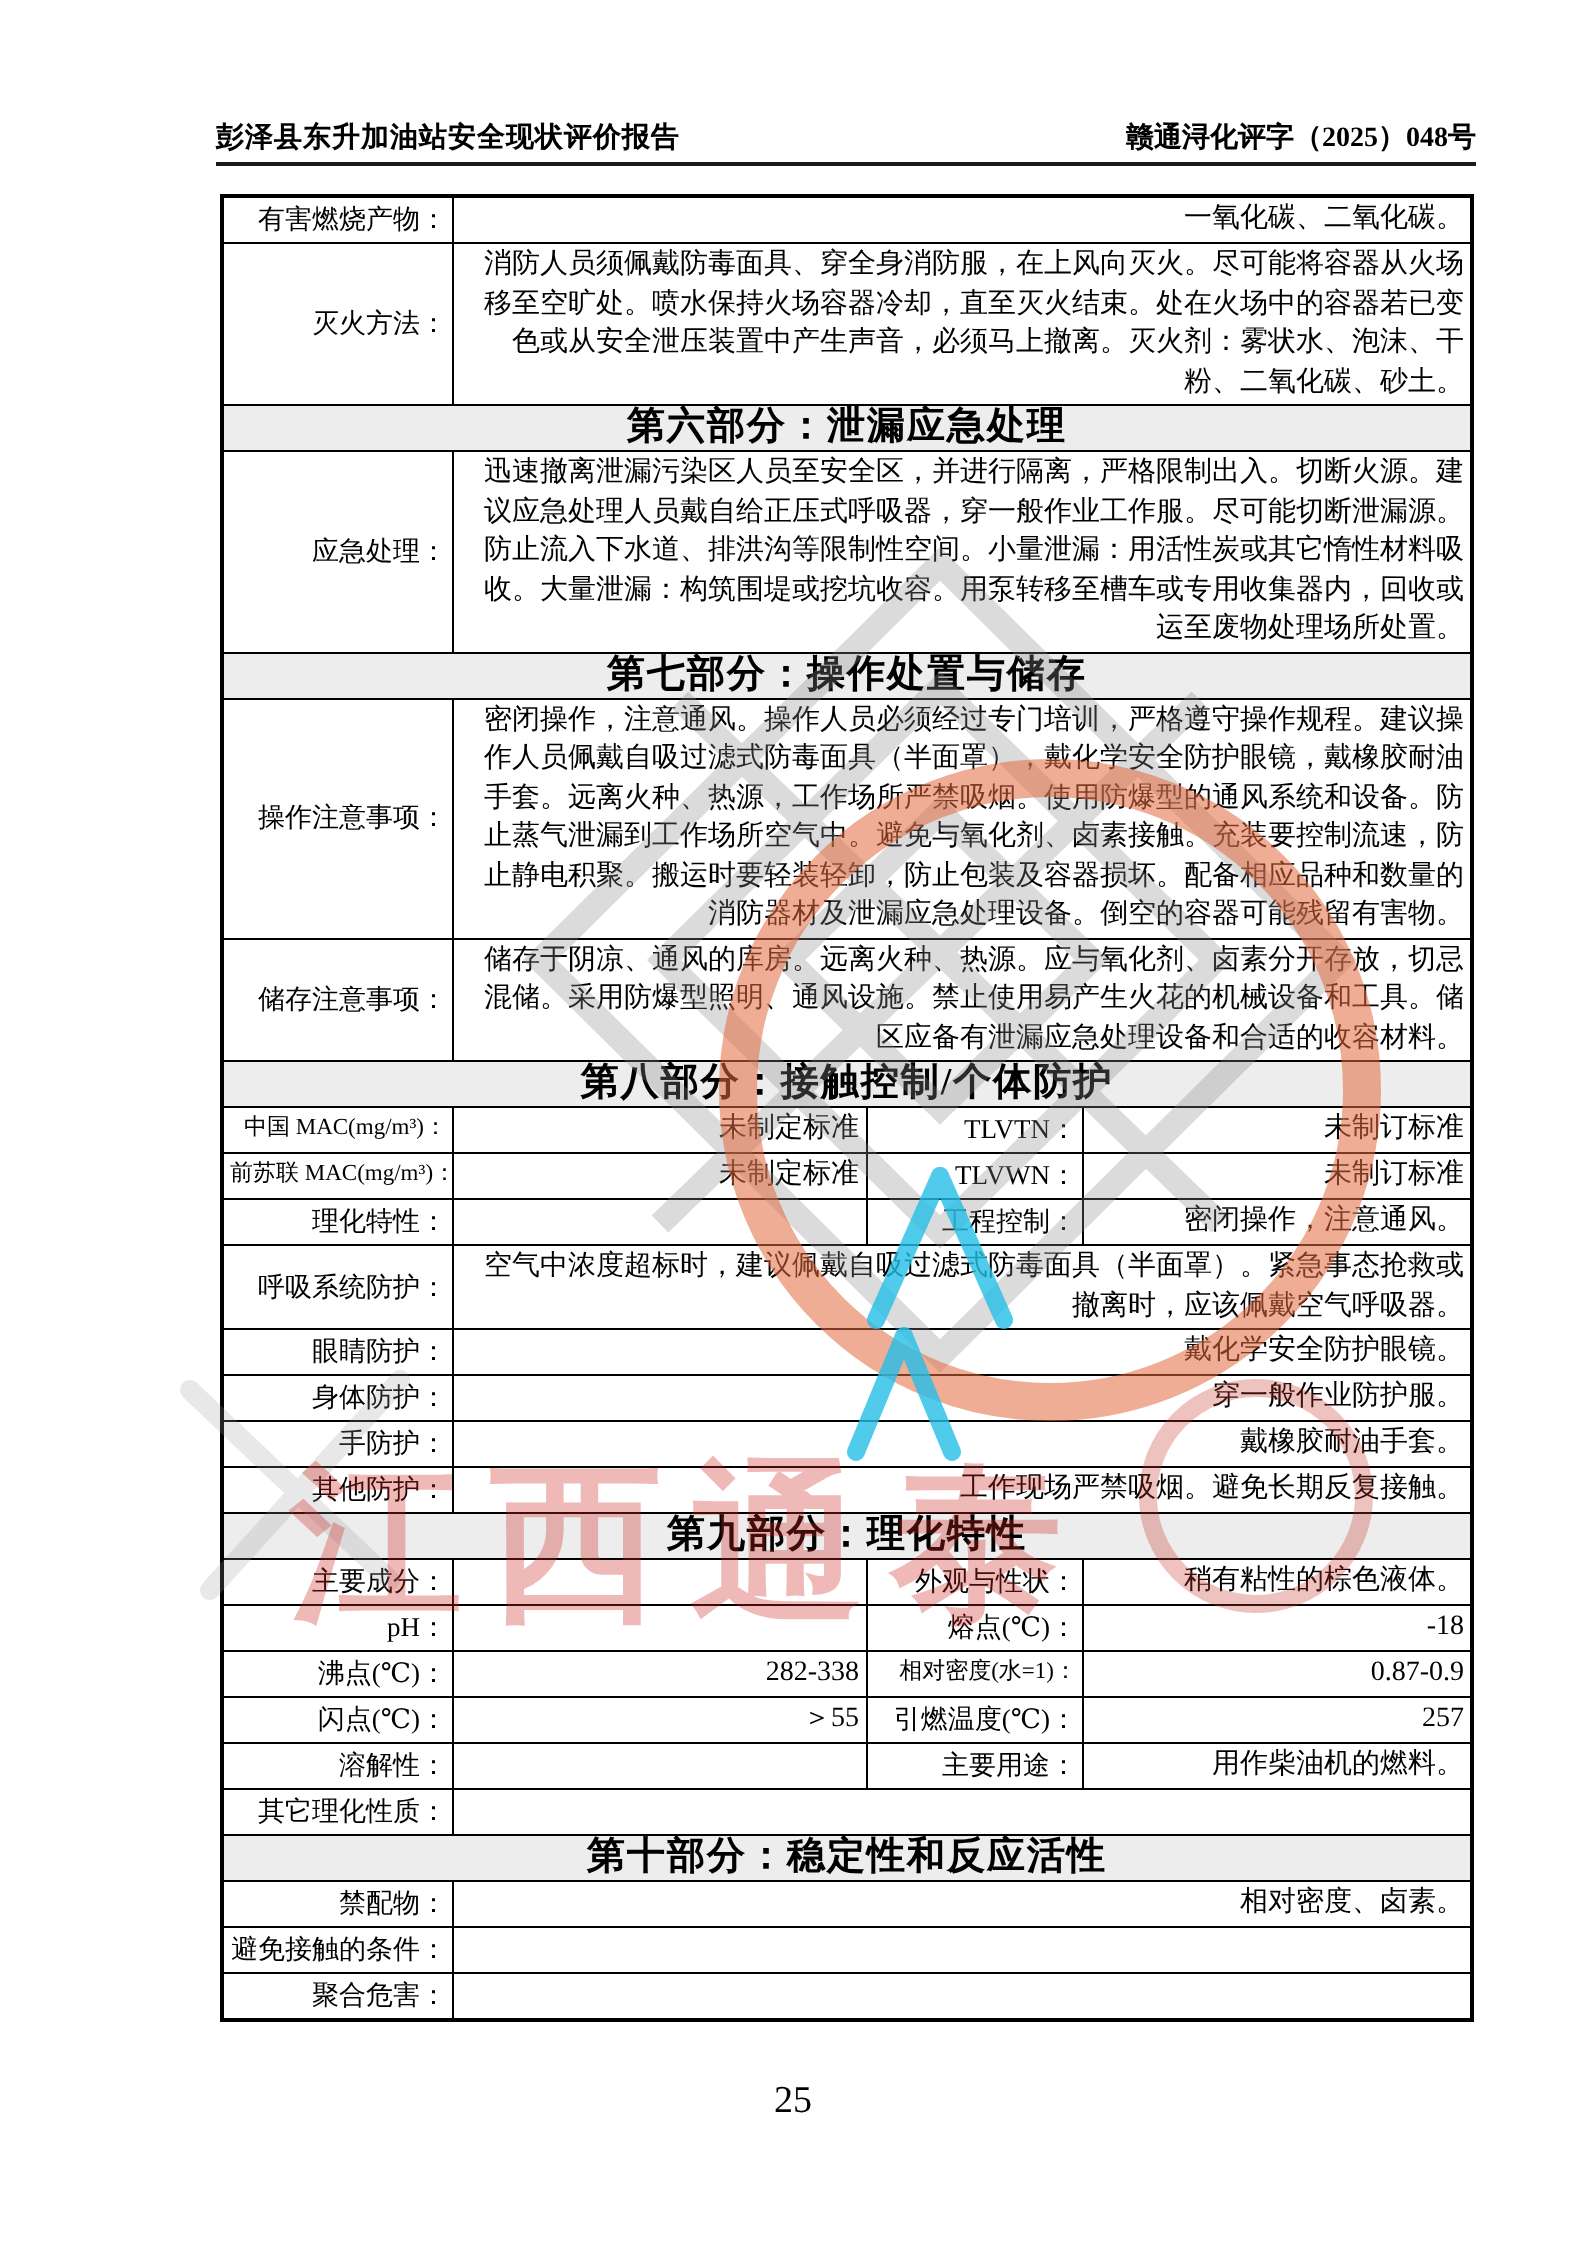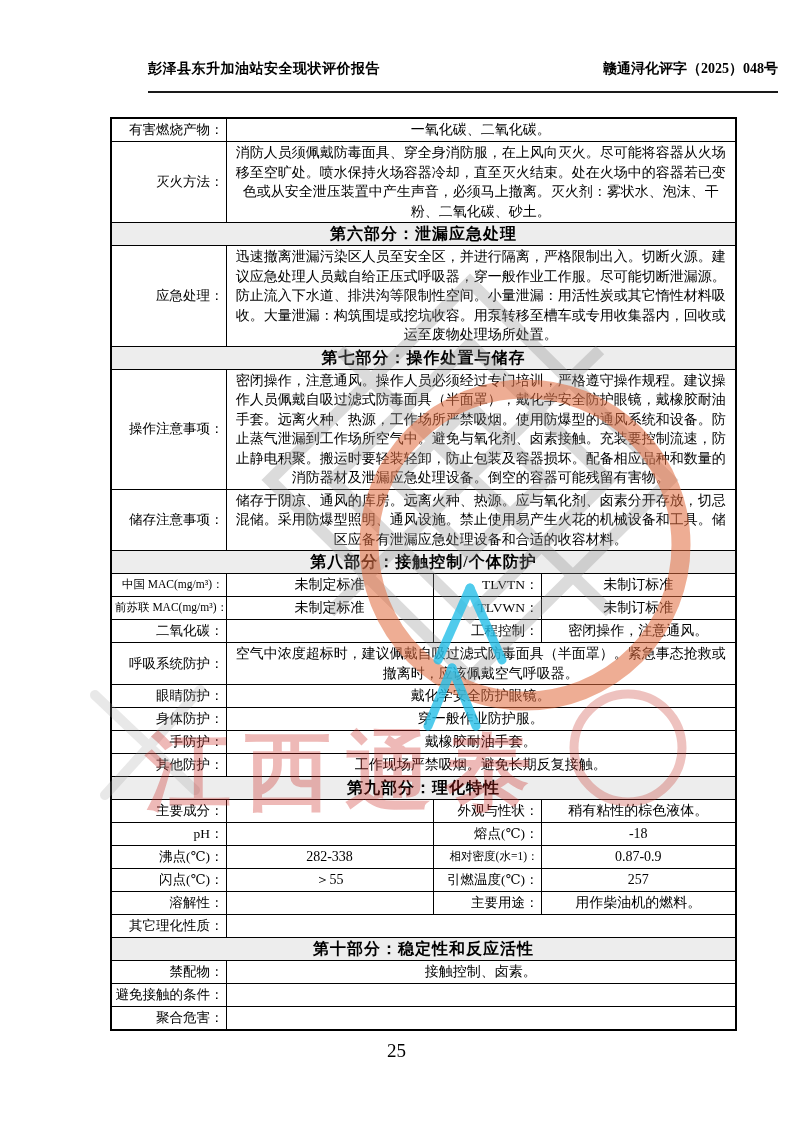--- a/index.html
+++ b/index.html
@@ -6,39 +6,39 @@
   .page {
     position:relative; width:793px; height:1122px; background:#fff;
     font-family:"Liberation Serif","DejaVu Serif",serif; color:#000;
     overflow:hidden;
   }
   
   .header {
     position:absolute; left:108px; top:60px; width:630px;
     display:flex; justify-content:space-between; align-items:flex-end;
     font-size:14px; font-weight:bold;
-    border-bottom:2px solid #1a1a1a; padding-bottom:13px;margin-left:40px;
+    border-bottom:2px solid #1a1a1a; padding-bottom:3px;
   }
   .header .hl { letter-spacing:0.5px; }
   
   table.doc {
     position:absolute; left:110px; top:97px; width:625px;
     border-collapse:collapse; table-layout:fixed;
-    font-size:14px; line-height:19.5px; z-index:2;margin-top:20px;
+    font-size:14px; line-height:19.5px; z-index:2;
   }
   table.doc, table.doc td { border:1px solid #000; }
   table.doc { border:2px solid #000; }
   td { padding:1px 3px; vertical-align:middle; height:20px; word-break:break-all; }
   td.lbl { text-align:right; padding-right:2px; font-size:13.5px; white-space:nowrap; overflow:hidden; }
   td.lbl-sm { font-size:11.5px; }
   td.sec {
     text-align:center; font-weight:bold; background:#ededed;
-    font-size:16px; letter-spacing:1px;
-  }
-  td.val { text-align:center;border-radius:10px; }
+    font-size:19px; letter-spacing:1px;
+  }
+  td.val { text-align:right;border-radius:10px; }
   
   .page-number {
     position:absolute; left:0; top:1040px; width:100%;
     text-align:center; font-size:19px; z-index:2;
   }
   
   .wm-svg { position:absolute; left:0; top:0; z-index:3; pointer-events:none; }
   .wm-red-text {
     position:absolute; left:145px; top:714px; z-index:3; pointer-events:none;
     font-size:86px; font-weight:bold; letter-spacing:14px;
@@ -122,21 +122,21 @@
         <td class="lbl">TLVTN：</td>
         <td class="val">未制订标准</td>
       </tr>
       <tr>
         <td class="lbl lbl-sm">前苏联 MAC(mg/m³)：</td>
         <td class="val">未制定标准</td>
         <td class="lbl">TLVWN：</td>
         <td class="val">未制订标准</td>
       </tr>
       <tr>
-        <td class="lbl">二氧化碳：</td>
+        <td class="lbl">理化特性：</td>
         <td class="val"></td>
         <td class="lbl">工程控制：</td>
         <td class="val">密闭操作，注意通风。</td>
       </tr>
       <tr>
         <td class="lbl">呼吸系统防护：</td>
         <td class="val" colspan="3">空气中浓度超标时，建议佩戴自吸过滤式防毒面具（半面罩）。紧急事态抢救或撤离时，应该佩戴空气呼吸器。</td>
       </tr>
       <tr>
         <td class="lbl">眼睛防护：</td>
@@ -189,21 +189,21 @@
       </tr>
       <tr>
         <td class="lbl">其它理化性质：</td>
         <td class="val" colspan="3"></td>
       </tr>
       <tr>
         <td class="sec" colspan="4">第十部分：稳定性和反应活性</td>
       </tr>
       <tr>
         <td class="lbl">禁配物：</td>
-        <td class="val" colspan="3">接触控制、卤素。</td>
+        <td class="val" colspan="3">相对密度、卤素。</td>
       </tr>
       <tr>
         <td class="lbl">避免接触的条件：</td>
         <td class="val" colspan="3"></td>
       </tr>
       <tr>
         <td class="lbl">聚合危害：</td>
         <td class="val" colspan="3"></td>
       </tr>
     </tbody>

